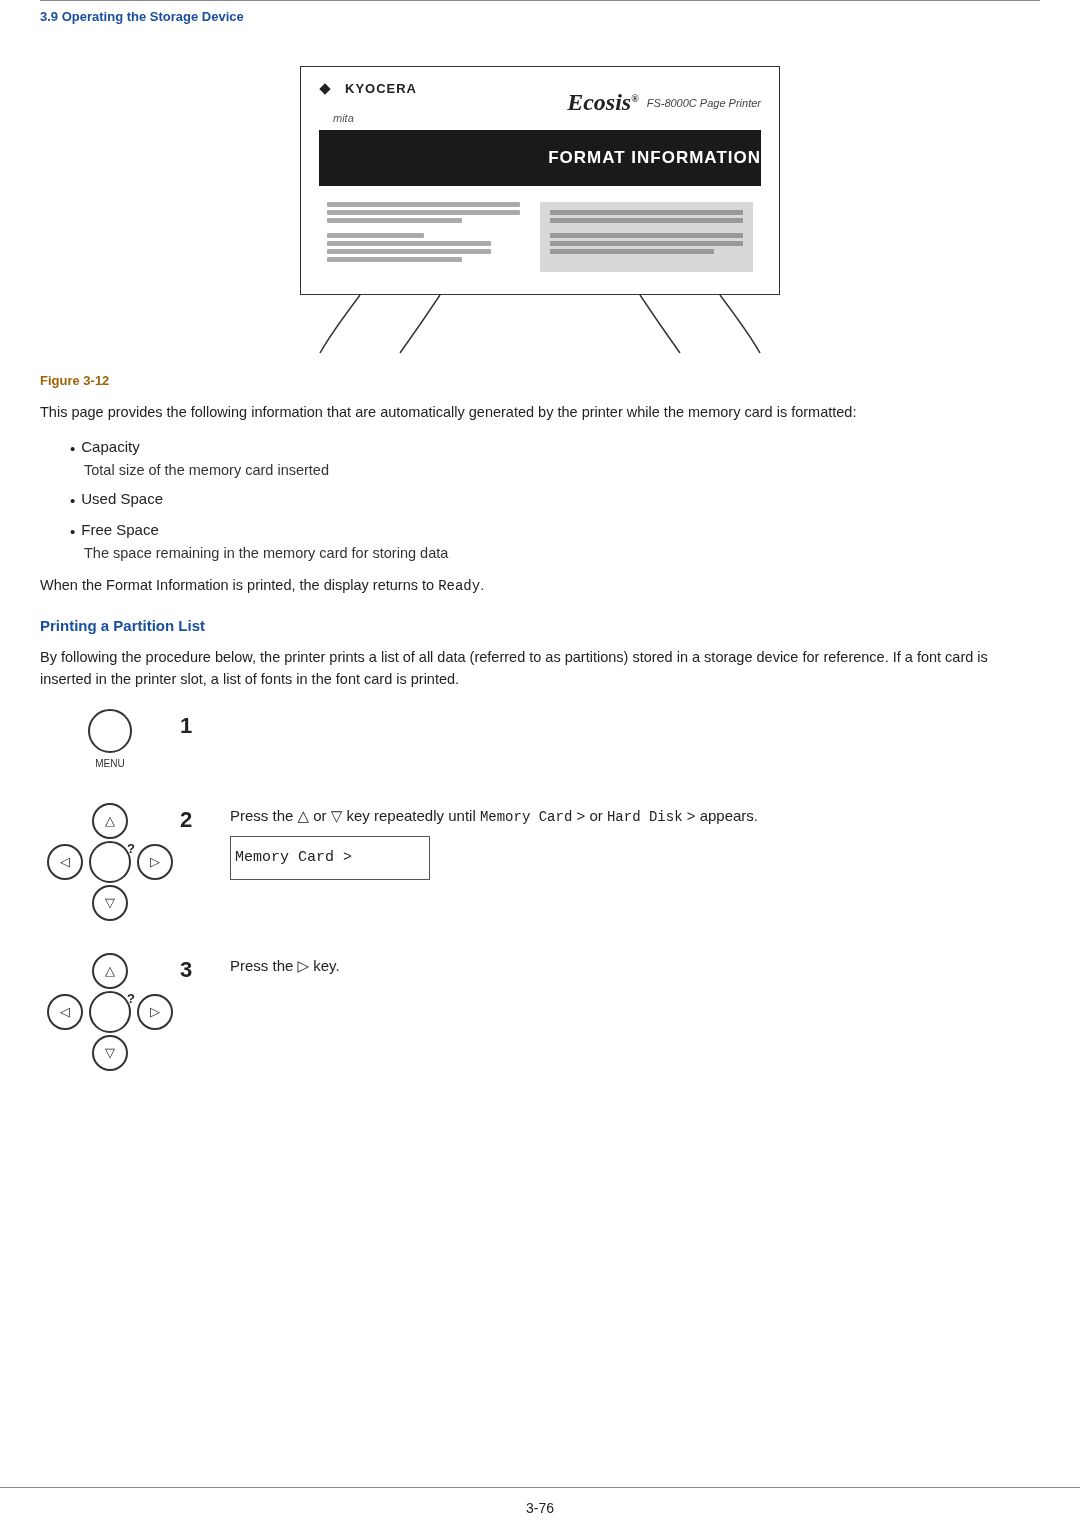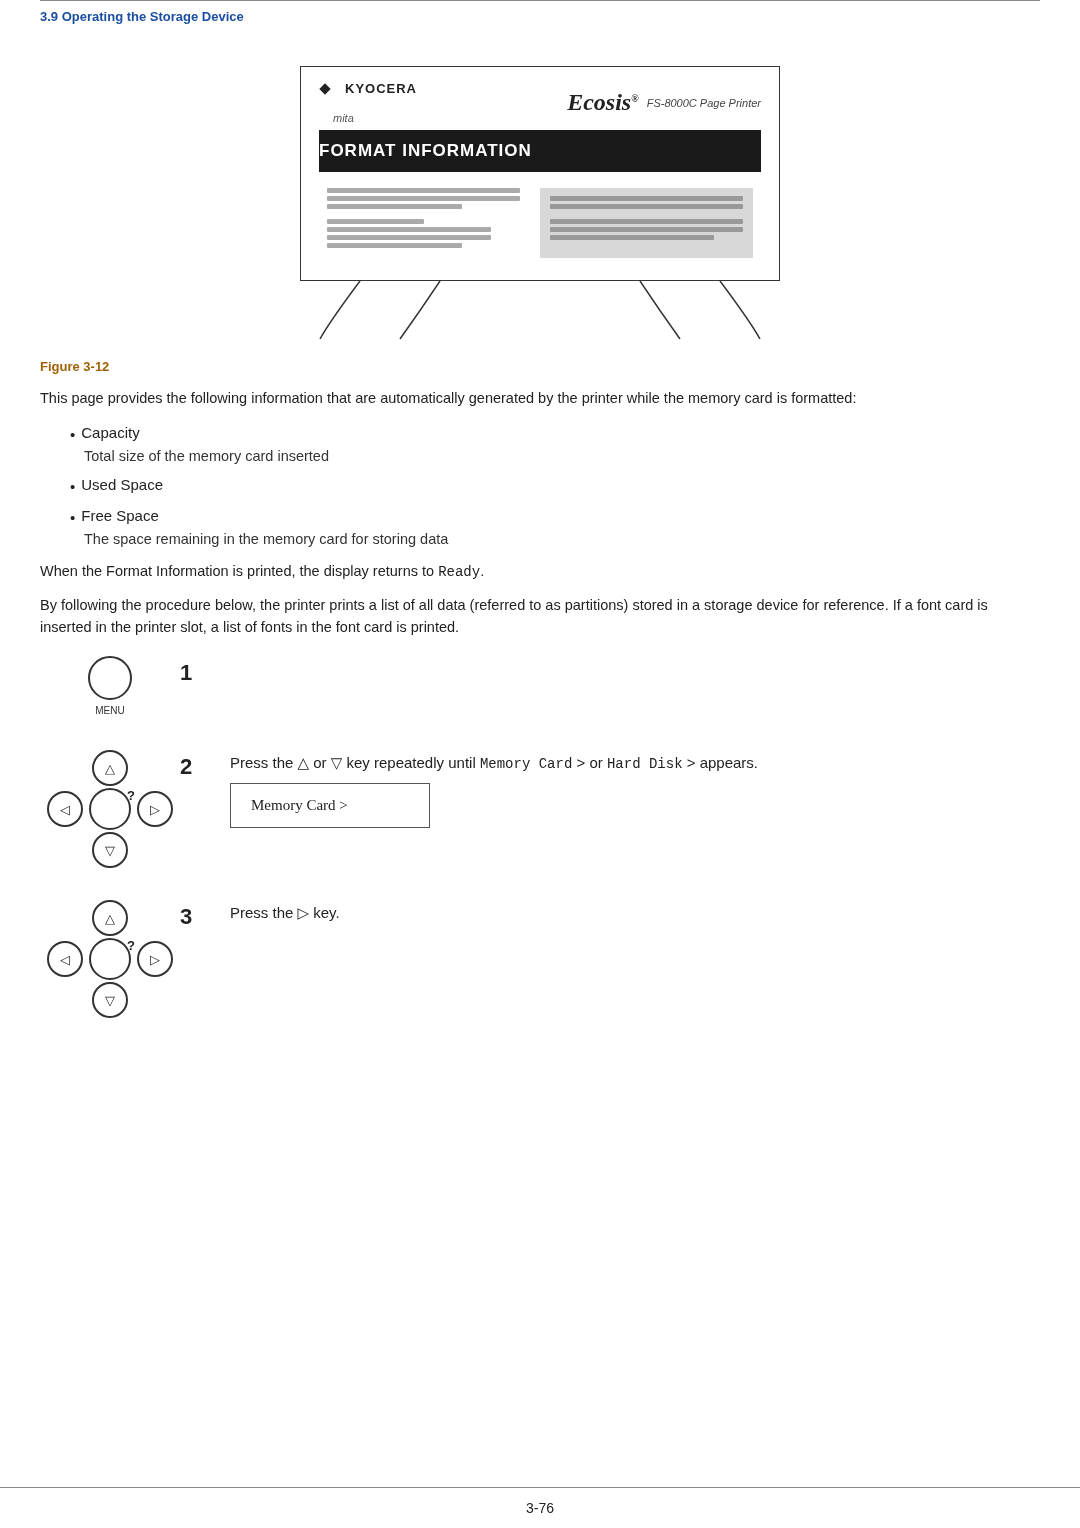--- a/index.html
+++ b/index.html
@@ -91,25 +91,25 @@
     .printer-model {
       font-size: 11px;
       color: #444;
       font-style: italic;
       text-align: center;
     }
 
     .format-info-bar {
       background: #1a1a1a;
       color: #fff;
-      text-align: left;
+      text-align: right;
       font-size: 17px;
       font-weight: bold;
       letter-spacing: 1px;
-      padding: 11px 0;
+      padding: 18px 0;
       margin-bottom: 12px;
     }
 
     .info-grid {
       display: flex;
       gap: 20px;
       padding: 4px 8px;
     }
 
     .info-col {
@@ -296,22 +296,22 @@
       right: -6px;
       font-size: 13px;
       font-weight: bold;
       color: #222;
     }
 
     
     .display-box {
       border: 1.5px solid #555;
       background: #fff;
-      padding: 10px 20px;
-      font-family: Liberation Serif, serif;
+      padding: 10px 4px;
+      font-family: Liberation Mono, monospace;
       font-size: 15px;
       display: inline-block;
       margin: 8px 0;
       min-width: 200px;
     }
 
     .code-inline {
       font-family: 'Courier New', monospace;
       font-size: 14px;
     }
@@ -436,20 +436,21 @@
       <div class="bullet-desc">The space remaining in the memory card for storing data</div>
     </div>
 
   </div>
 
   <p class="paragraph">
     <span>When the Format Information is printed, the display returns to</span>
     <span class="ready-text">Ready</span>.
   </p>
 
+  <div class="subsection-heading">Printing a Partition List</div>
 
   <p class="paragraph">By following the procedure below, the printer prints a list of all data (referred to as partitions) stored in a storage device for reference. If a font card is inserted in the printer slot, a list of fonts in the font card is printed.</p>
 
   <div class="steps-container">
 
     <div class="step-row">
       <div class="step-icon-area">
         <div class="menu-key"></div>
         <div class="menu-label">MENU</div>
       </div>

